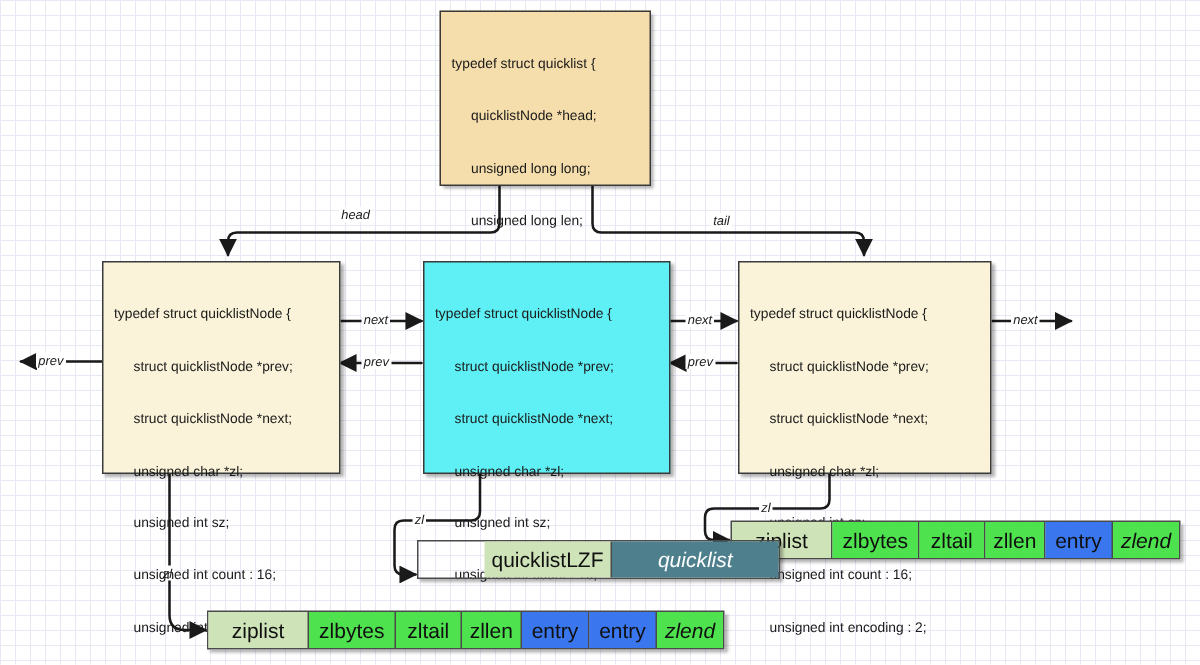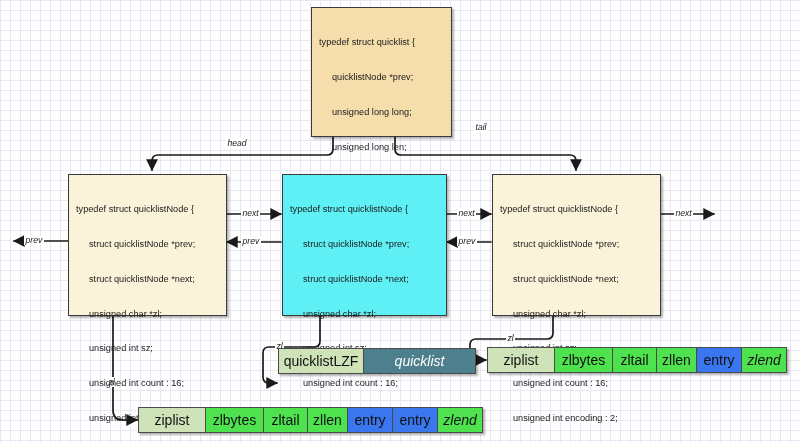--- a/index.html
+++ b/index.html
@@ -118,38 +118,38 @@
 
       <path d="M 113 316 L 113 410 Q 113 420 123 420 L 137 420" marker-end="url(#arrow)"></path>
 
       <path d="M 320 316 L 320 341 Q 320 347 314 347 L 269 347 Q 263 347 263 353 L 263 377 Q 263 383 269 383 L 277 383" marker-end="url(#arrow)"></path>
 
       <path d="M 553 316 L 553 333 Q 553 339 547 339 L 476 339 Q 470 339 470 345 L 470 354 Q 470 360 476 360 L 486 360" marker-end="url(#arrow)"></path>
     </g>
   </svg>
 
   <span class="edge-label" style="left:226px; top:138px;">head</span>
-  <span class="edge-label" style="left:474px; top:122px;">tail</span>
+  <span class="edge-label" style="left:474px; top:142px;">tail</span>
 
   <span class="edge-label" style="left:241px; top:208px;">next</span>
   <span class="edge-label" style="left:241px; top:236px;">prev</span>
 
   <span class="edge-label" style="left:457px; top:208px;">next</span>
   <span class="edge-label" style="left:457px; top:236px;">prev</span>
 
   <span class="edge-label" style="left:24px; top:235px;">prev</span>
   <span class="edge-label" style="left:674px; top:208px;">next</span>
 
   <span class="edge-label" style="left:107px; top:377px;">zl</span>
   <span class="edge-label" style="left:275px; top:341px;">zl</span>
   <span class="edge-label" style="left:506px; top:333px;">zl</span>
 
-  <div class="struct-box box-tan" style="left:311px; top:7px; width:141px; height:130px;">
+  <div class="struct-box box-tan" style="left:293px; top:7px; width:141px; height:117px;">
     <span class="code-line">typedef struct quicklist {</span>
-    <span class="code-line ind1">quicklistNode *prev;</span>
+    <span class="code-line ind1">quicklistNode *head;</span>
     <span class="code-line ind1">unsigned long long;</span>
     <span class="code-line ind1">unsigned long len;</span>
     <span class="code-line ind1">int fill : 16;</span>
     <span class="code-line ind1">unsigned int compress : 16;</span>
     <span class="code-line">} quicklist;</span>
   </div>
 
   <div class="struct-box box-cream" style="left:68px; top:174px; width:159px; height:142px;">
     <span class="code-line">typedef struct quicklistNode {</span>
     <span class="code-line ind1">struct quicklistNode *prev;</span>
@@ -197,21 +197,21 @@
 
   <div class="bar" id="ziplist-right" style="left:487px; top:347px;">
       <div class="cell c-head" style="width: 67px;">ziplist</div>
       <div class="cell c-green" style="width: 58px;">zlbytes</div>
       <div class="cell c-green" style="width: 44px;">zltail</div>
       <div class="cell c-green" style="width: 40px;">zllen</div>
       <div class="cell c-blue" style="width: 45px;">entry</div>
       <div class="cell c-green" style="width: 44px;">zlend</div>
     </div>
 
-  <div class="bar" id="quicklist-lzf" style="left:278px; top:348px;">
+  <div class="bar" id="quicklist-lzf" style="left:278px; top:360px;padding-left:44px;">
       <div class="cell c-lzfhead" style="width: 85px;">quicklistLZF</div>
       <div class="cell c-comp" style="width: 111px;">quicklist</div>
     </div>
 
   <div class="bar" id="ziplist-bottom" style="left:138px; top:407px;">
       <div class="cell c-head" style="width: 67px;">ziplist</div>
       <div class="cell c-green" style="width: 58px;">zlbytes</div>
       <div class="cell c-green" style="width: 44px;">zltail</div>
       <div class="cell c-green" style="width: 40px;">zllen</div>
       <div class="cell c-blue" style="width: 45px;">entry</div>

